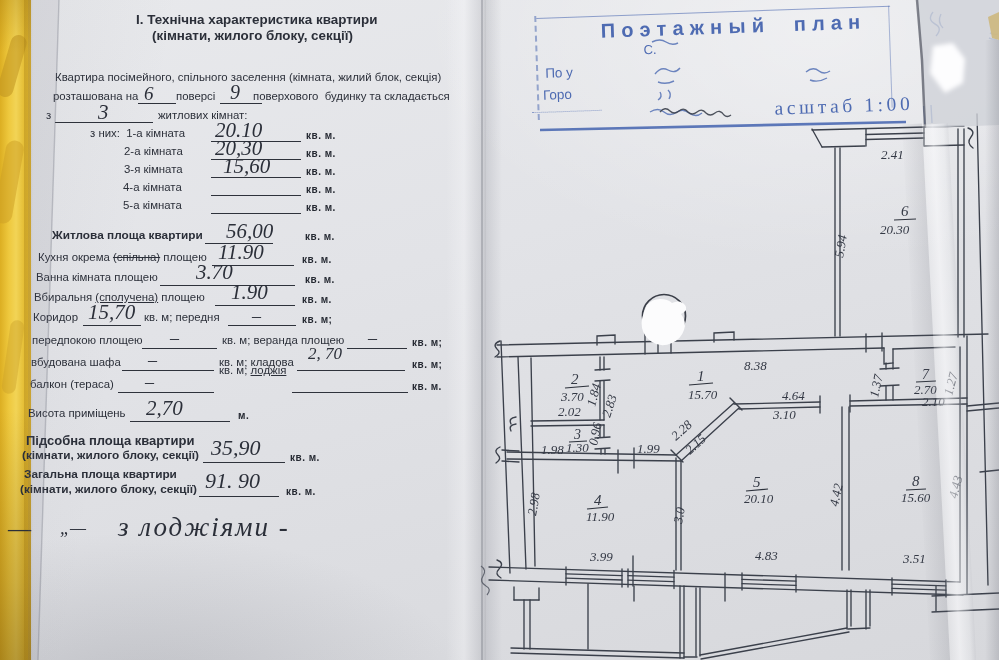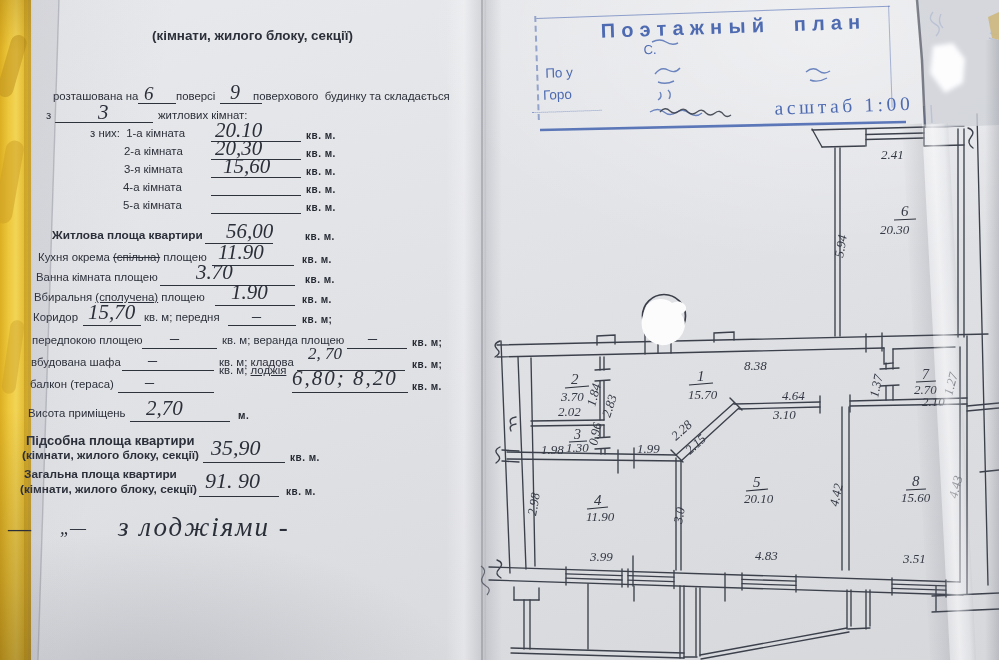--- a/index.html
+++ b/index.html
@@ -27,22 +27,24 @@
  linear-gradient(to right,#dcae22 0%,#eec83d 28%,#f2d456 52%,#e4bd34 78%,#d9ae2c 100%);"></div>
 <div class="abs" style="left:4px;top:34px;width:16px;height:64px;background:#c09320;border-radius:8px;transform:rotate(16deg);opacity:.55;"></div>
 <div class="abs" style="left:0px;top:140px;width:18px;height:84px;background:#cb9e24;border-radius:10px;transform:rotate(10deg);opacity:.5;"></div>
 <div class="abs" style="left:6px;top:320px;width:14px;height:74px;background:#c79d28;border-radius:8px;transform:rotate(8deg);opacity:.4;"></div>
 <div class="abs" style="left:0;top:0;width:31px;height:660px;background:linear-gradient(to bottom,rgba(140,100,10,.25) 0%,rgba(140,100,10,0) 8%,rgba(140,100,10,0) 62%,rgba(120,88,16,.30) 88%,rgba(100,72,12,.42) 100%);"></div>
 <div class="abs" style="left:24px;top:0;width:9px;height:660px;background:linear-gradient(to right,rgba(150,112,18,.30),rgba(230,230,235,0));"></div>
 
 <div class="abs" style="left:446px;top:0;width:40px;height:660px;background:linear-gradient(to right,rgba(255,255,255,0),rgba(250,250,252,.32) 45%,rgba(120,122,132,.18) 92%,rgba(100,102,112,.26) 100%);"></div>
 <div class="abs" style="left:486px;top:0;width:16px;height:660px;background:linear-gradient(to right,rgba(140,142,152,.25),rgba(140,142,152,0));"></div>
 
+<div class="abs pt bd" style="left:136px;top:12px;font-size:13.4px;">І. Технічна характеристика квартири</div>
 <div class="abs pt bd" style="left:152px;top:28px;font-size:13.4px;">(кімнати, жилого блоку, секції)</div>
 
+<div class="abs pt" style="left:55px;top:71px;">Квартира посімейного, спільного заселення (кімната, жилий блок, секція)</div>
 
 <div class="abs pt" style="left:53px;top:90px;">розташована на</div>
 <div class="abs ul" style="left:138px;top:102px;width:38px;"></div>
 <div class="abs hw" style="left:144px;top:83px;font-size:19px;">6</div>
 <div class="abs pt" style="left:176px;top:90px;">поверсі</div>
 <div class="abs ul" style="left:220px;top:102px;width:42px;"></div>
 <div class="abs hw" style="left:230px;top:81px;font-size:20px;">9</div>
 <div class="abs pt" style="left:253px;top:90px;">поверхового&nbsp; будинку та складається</div>
 
 <div class="abs pt" style="left:46px;top:109px;">з</div>
@@ -115,21 +117,20 @@
 <div class="abs pt" style="left:219px;top:356px;">кв. м; кладова</div>
 <div class="abs ul" style="left:297px;top:369px;width:108px;"></div>
 <div class="abs hw" style="left:308px;top:344px;font-size:17px;">2, 70</div>
 <div class="abs kv" style="left:412px;top:359px;">кв. м;</div>
 
 <div class="abs pt" style="left:30px;top:378px;">балкон (тераса)</div>
 <div class="abs ul" style="left:118px;top:391px;width:96px;"></div>
 <div class="abs hw" style="left:145px;top:372px;font-size:18px;">–</div>
 <div class="abs pt" style="left:219px;top:364px;">кв. м; <span style="text-decoration:underline;">лоджія</span></div>
 <div class="abs ul" style="left:292px;top:391px;width:116px;"></div>
-<div class="abs hw" style="left:292px;top:366px;font-size:21px;letter-spacing:2px;">6,80; 8,20</div>
 <div class="abs kv" style="left:412px;top:381px;">кв. м.</div>
 
 <div class="abs pt" style="left:28px;top:407px;">Висота приміщень</div>
 <div class="abs ul" style="left:130px;top:420px;width:100px;"></div>
 <div class="abs hw" style="left:146px;top:396px;font-size:21px;">2,70</div>
 <div class="abs kv" style="left:238px;top:410px;">м.</div>
 
 <div class="abs pt bd" style="left:26px;top:433px;font-size:13px;">Підсобна площа квартири</div>
 <div class="abs pt bd" style="left:22px;top:448px;font-size:11.8px;">(кімнати, жилого блоку, секції)</div>
 <div class="abs ul" style="left:203px;top:461px;width:82px;"></div>

